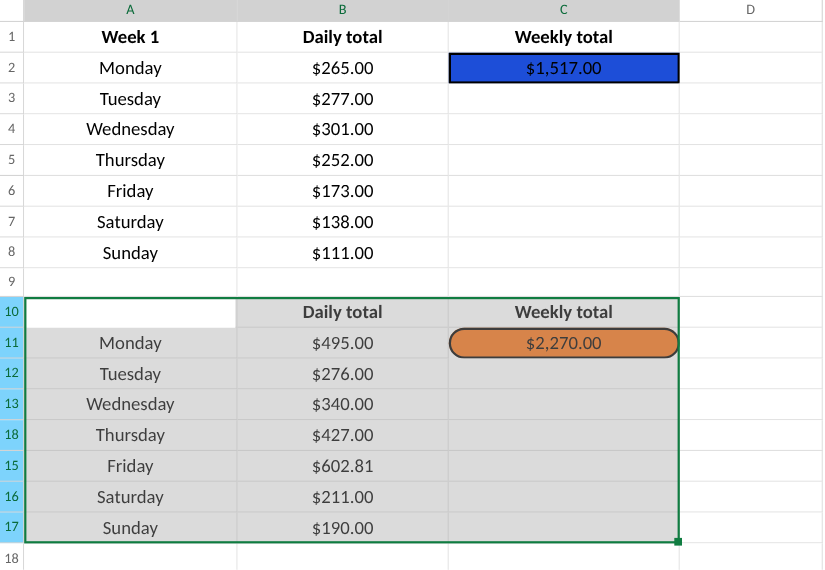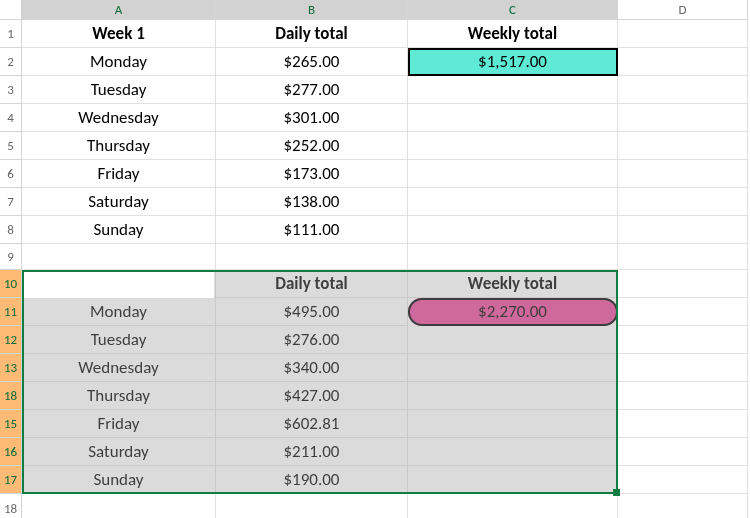--- a/index.html
+++ b/index.html
@@ -34,21 +34,21 @@
     background: #fff;
     color: #666;
     font-size: 13px;
     text-align: center;
     border-right: 1px solid #d4d4d4;
     border-bottom: 1px solid #d4d4d4;
     display: flex;
     align-items: center;
     justify-content: center;
   }
-  .rowhdr.active { background: #fdba74; color:#0b6b3a; }
+  .rowhdr.active { background: #7dd3fc; color:#0b6b3a; }
   .corner {
     background: #fff;
     border-right: 1px solid #d4d4d4;
     border-bottom: 1px solid #d4d4d4;
     height: 20px;
   }
   .cell {
     border-right: 1px solid #e0e0e0;
     border-bottom: 1px solid #e0e0e0;
     padding: 0 6px;
@@ -56,27 +56,27 @@
     align-items: center;
     justify-content: center;
     font-size: 17px;
     height: 28px;
     background: #fff;
   }
   .cell.empty { height: 28px; }
   .cell.h9 { height: 26px; }
   .bold { font-weight: 700; text-align: center; }
   .wk-total {
-    background: #5eead4;
+    background: #1d4ed8;
     outline: 2px solid #000;
     outline-offset: -2px;
     font-size: 17px;
   }
   .wk-total.sel {
-    background: #ec4899;
+    background: #f97316;
     border-radius: 14px;
   }
   .selection {
     position: absolute;
     border: 2px solid #107c41;
     pointer-events: none;
     z-index: 5;
   }
   .sel-handle {
     position: absolute;

